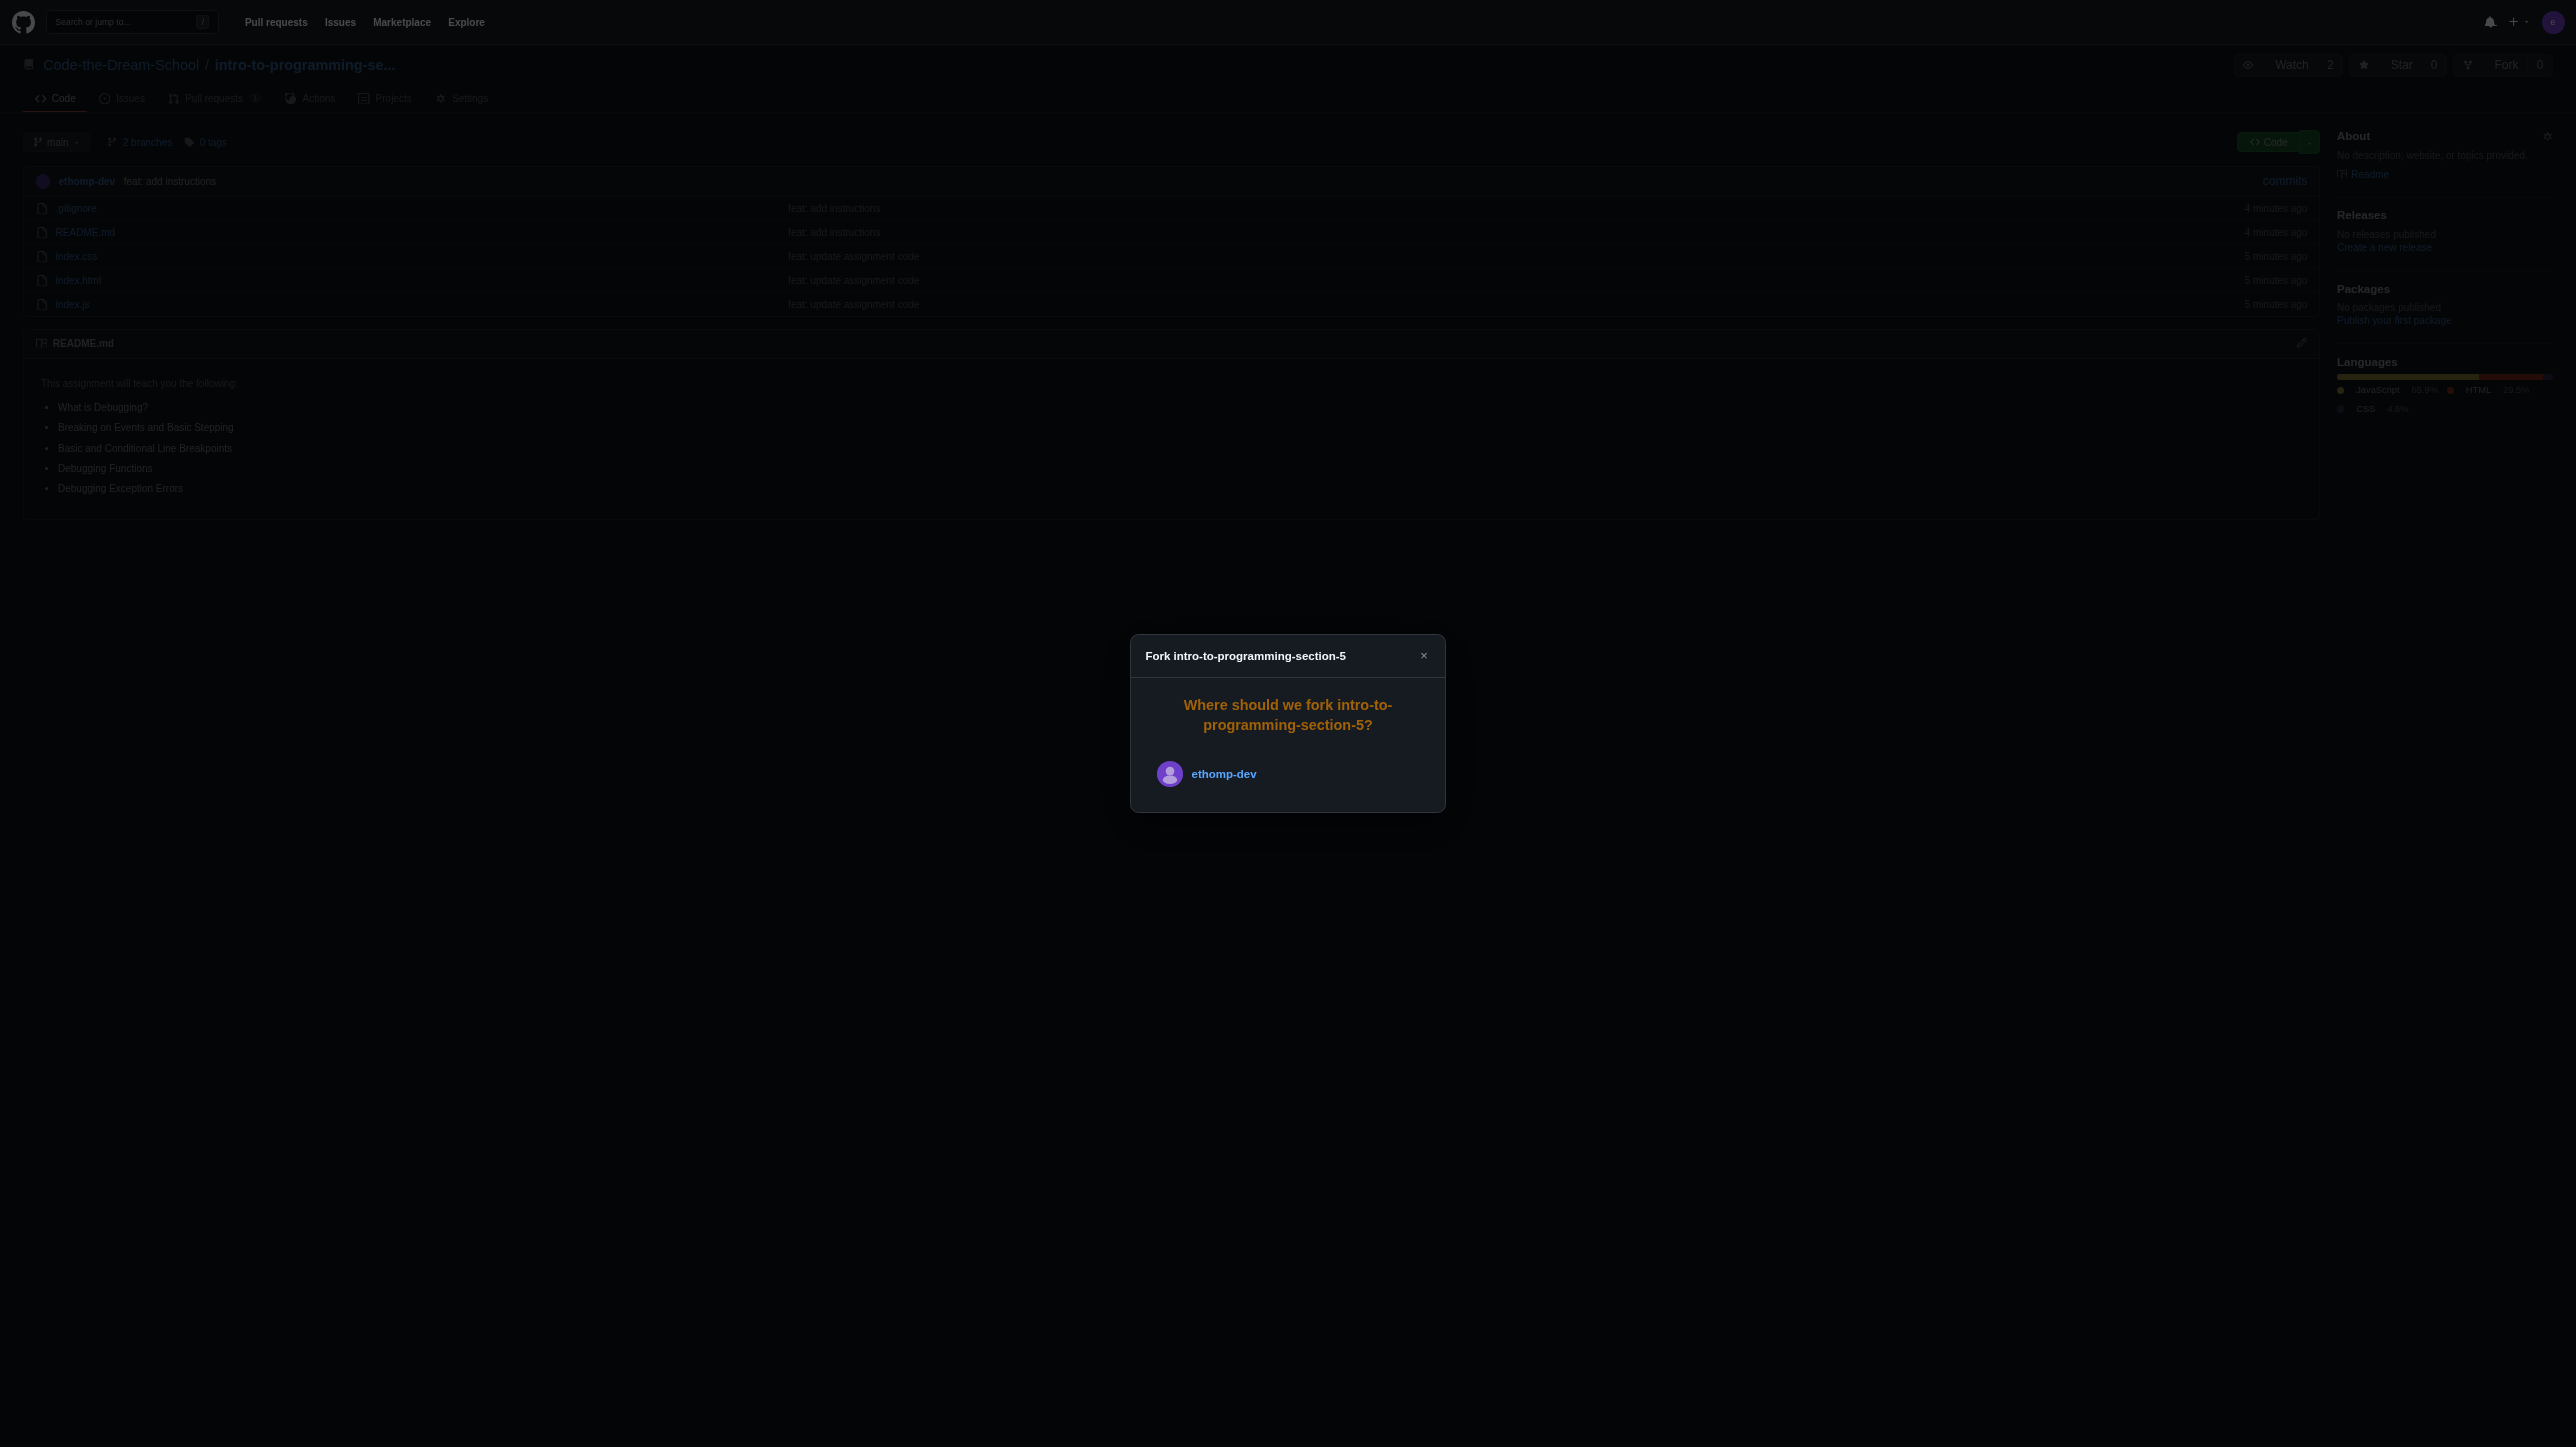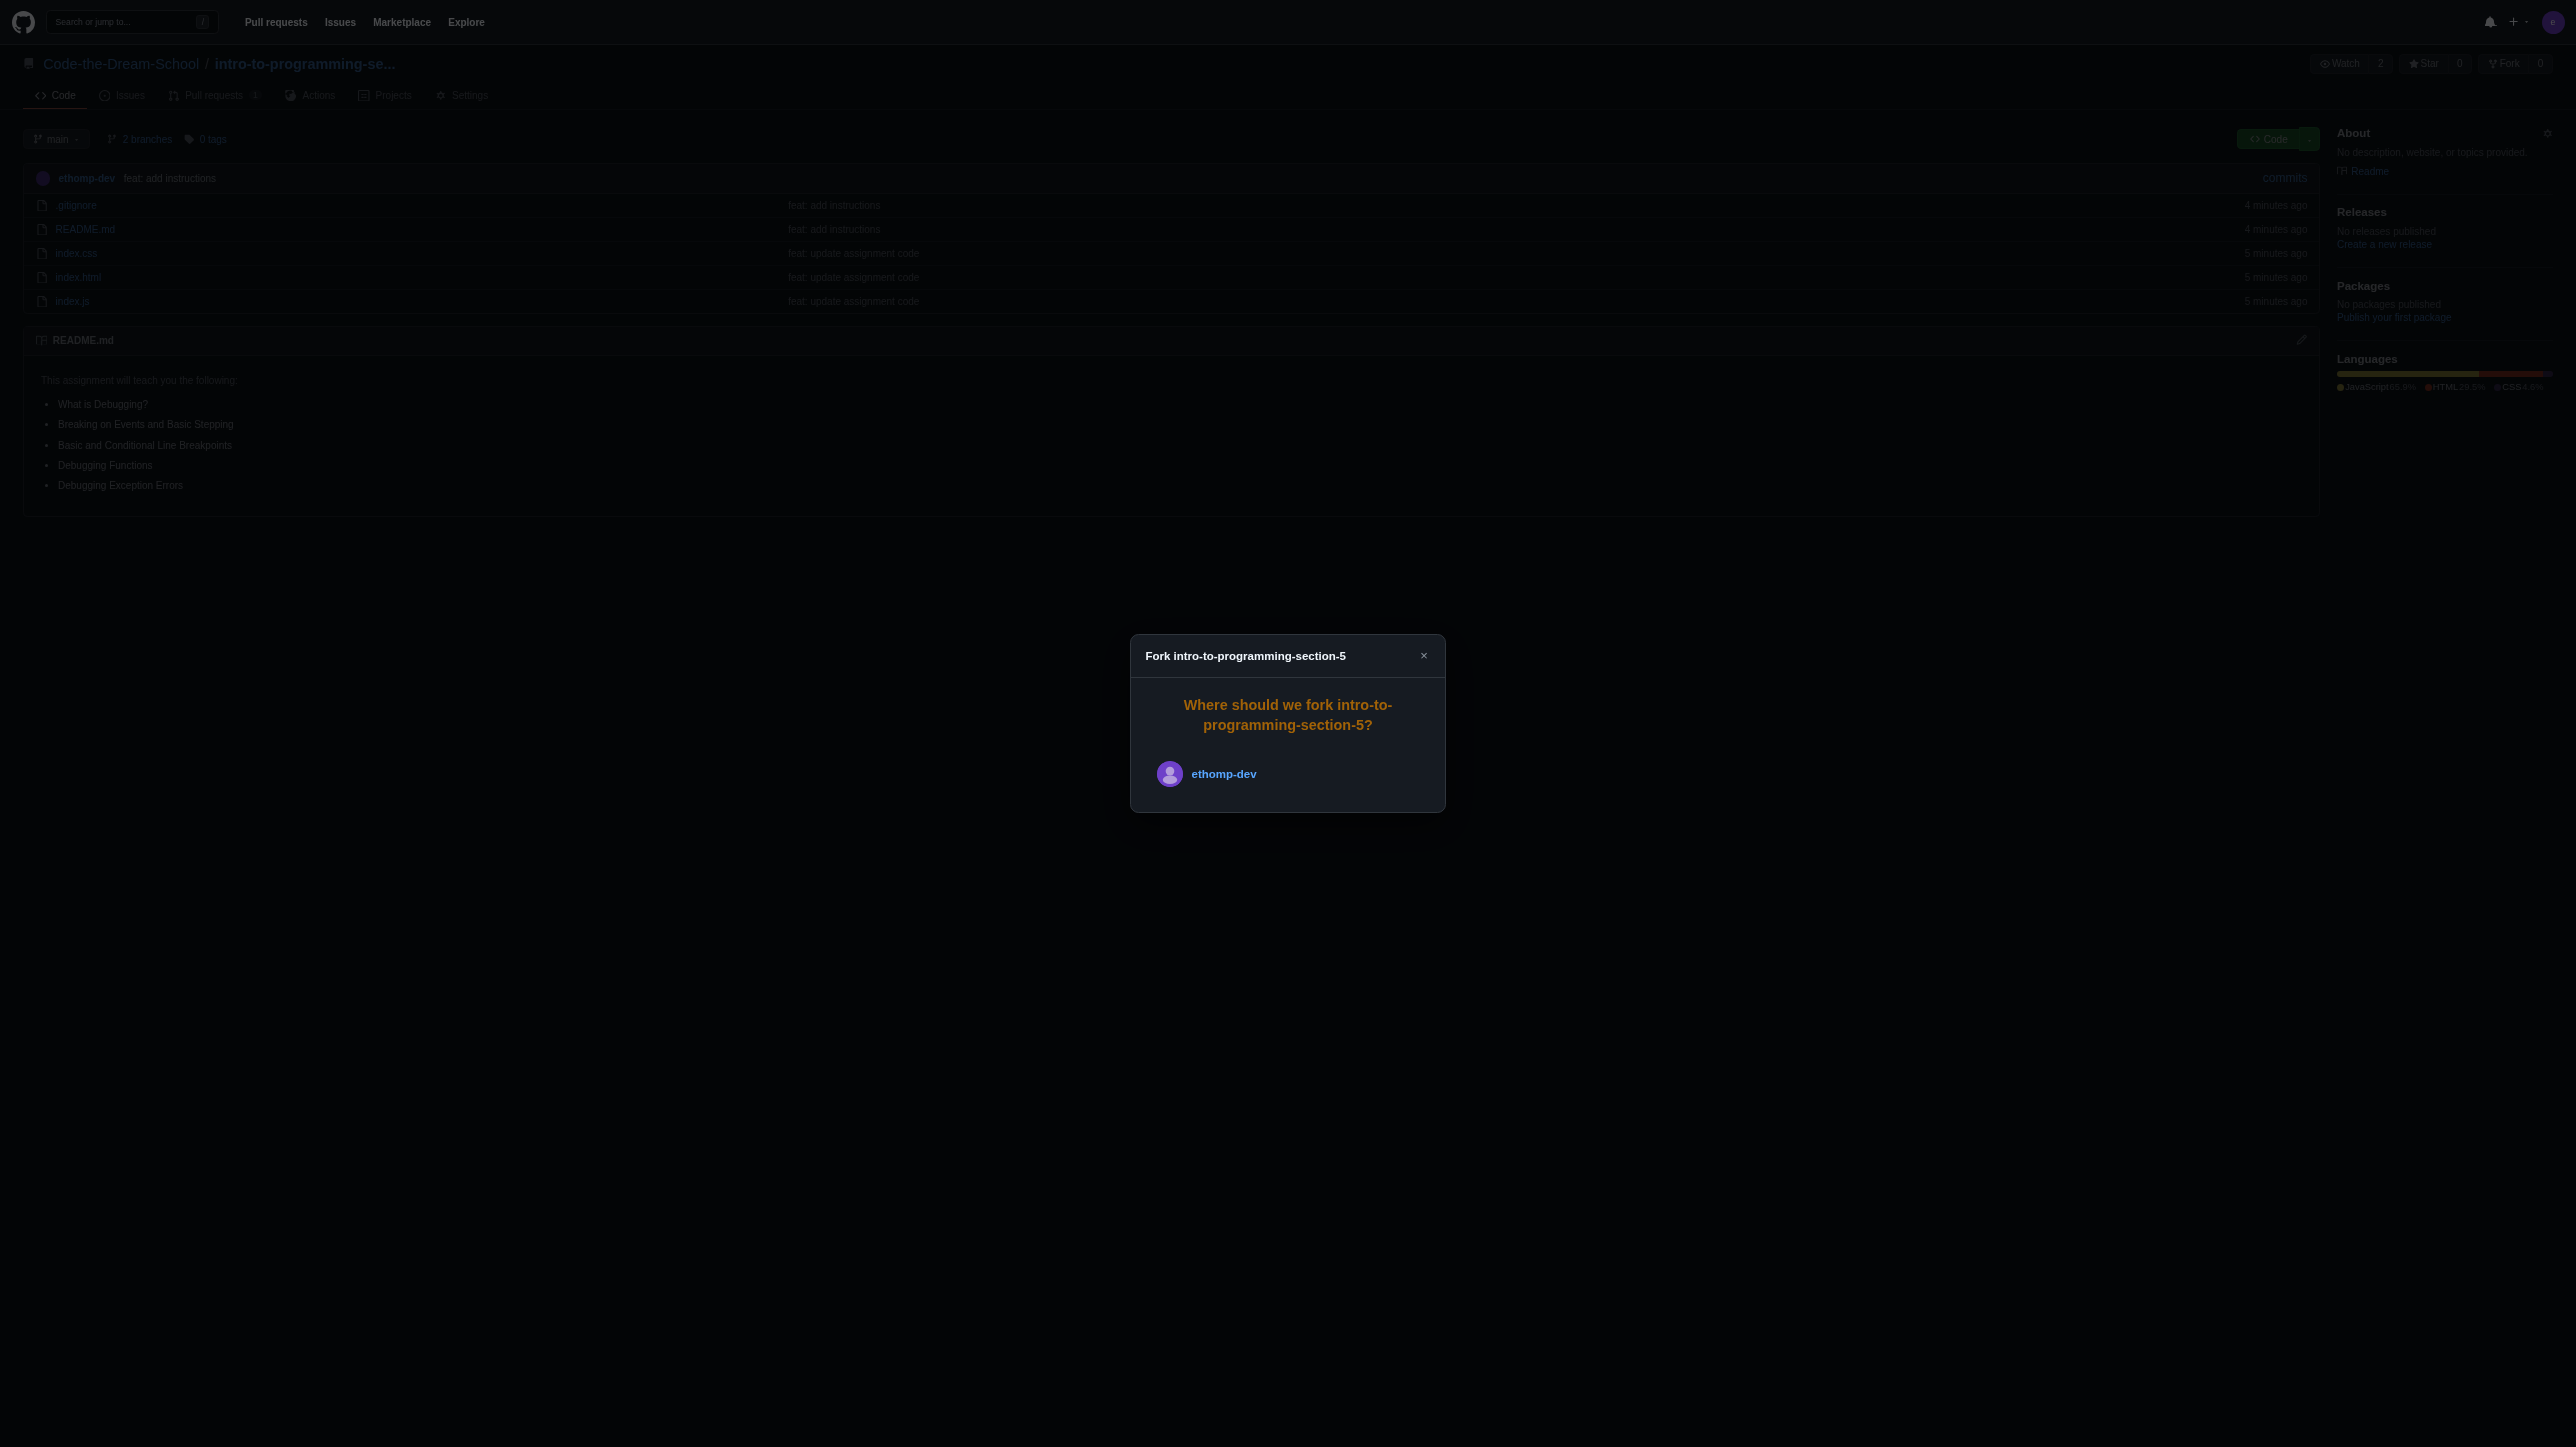--- a/index.html
+++ b/index.html
@@ -261,39 +261,39 @@
     }
     .sidebar-text { color: #8b949e; font-size: 10px; line-height: 1.5; }
     .sidebar-link { color: #58a6ff; text-decoration: none; font-size: 10px; }
     .sidebar-divider { border: none; border-top: 0.7px solid #21262d; margin: 11.5px 0; }
 
     .lang-bar { display: flex; height: 5.8px; border-radius: 2.9px; overflow: hidden; margin-bottom: 5.8px; }
     .lang-js { background: #f1e05a; }
     .lang-html { background: #e34c26; }
     .lang-css { background: #563d7c; }
     .lang-list { display: flex; flex-wrap: wrap; gap: 8.6px; }
-    .lang-item { display: flex; align-items: center; gap: 1px; font-size: 9.3px; color: #c9d1d9; }
+    .lang-item { display: flex; align-items: center; gap: 12px; font-size: 9.3px; color: #c9d1d9; }
     .lang-dot { width: 7.2px; height: 7.2px; border-radius: 50%; display: inline-block; }
 
     
     .repo-actions {
       display: flex;
       align-items: center;
       gap: 5.8px;
       margin-left: auto;
     }
     .action-btn {
       display: flex;
       align-items: center;
-      gap: 2px;
+      gap: 22px;
       background: #21262d;
       border: 0.7px solid #30363d;
       border-radius: 4.3px;
       color: #c9d1d9;
-      font-size: 10px;
+      font-size: 12px;
       padding: 3.6px 8.6px;
       cursor: pointer;
     }
 
     
     .overlay {
       position: fixed;
       top: 0; left: 0; right: 0; bottom: 0;
       background: rgba(0,0,0,0.7);
       display: flex;

